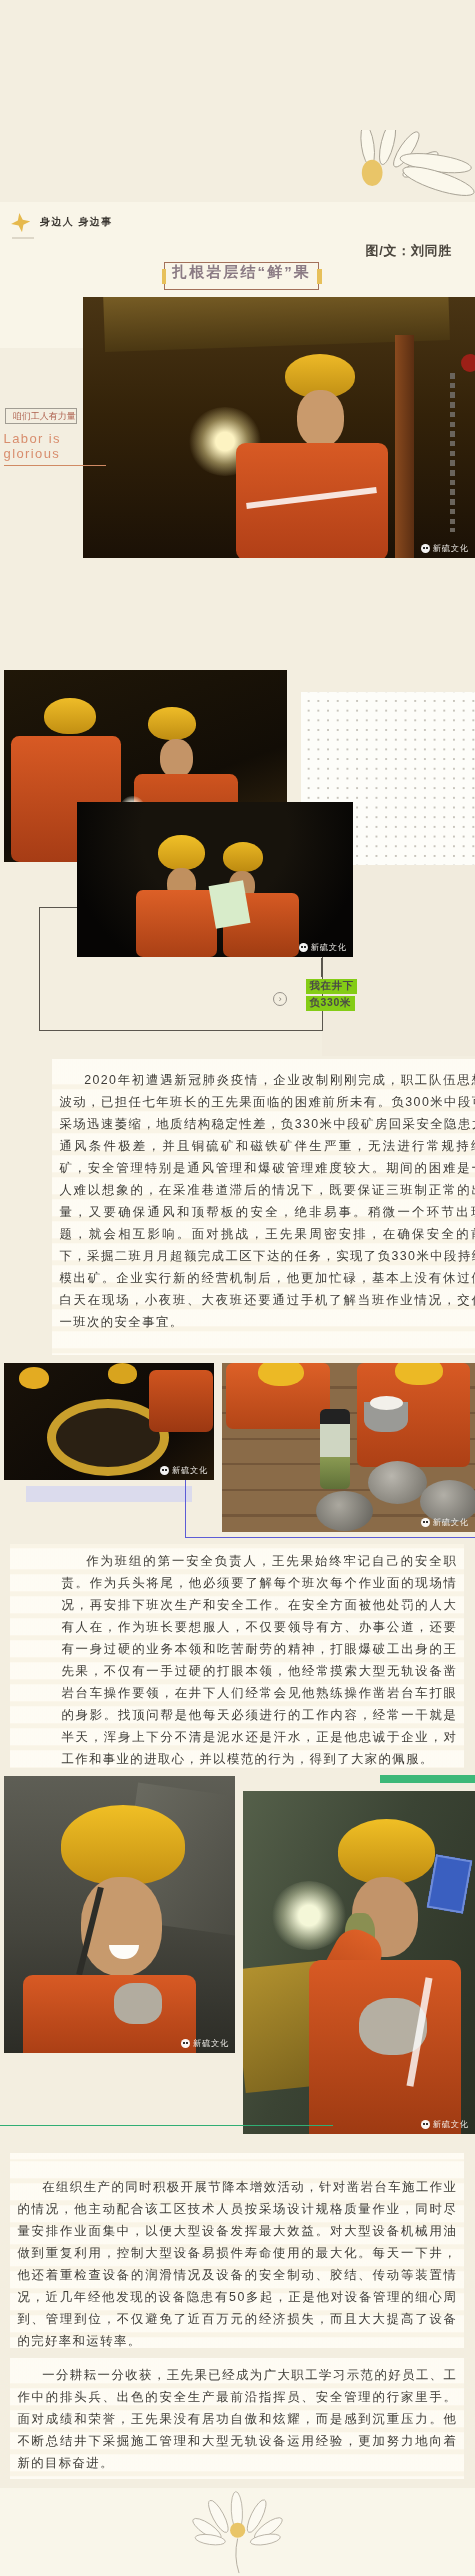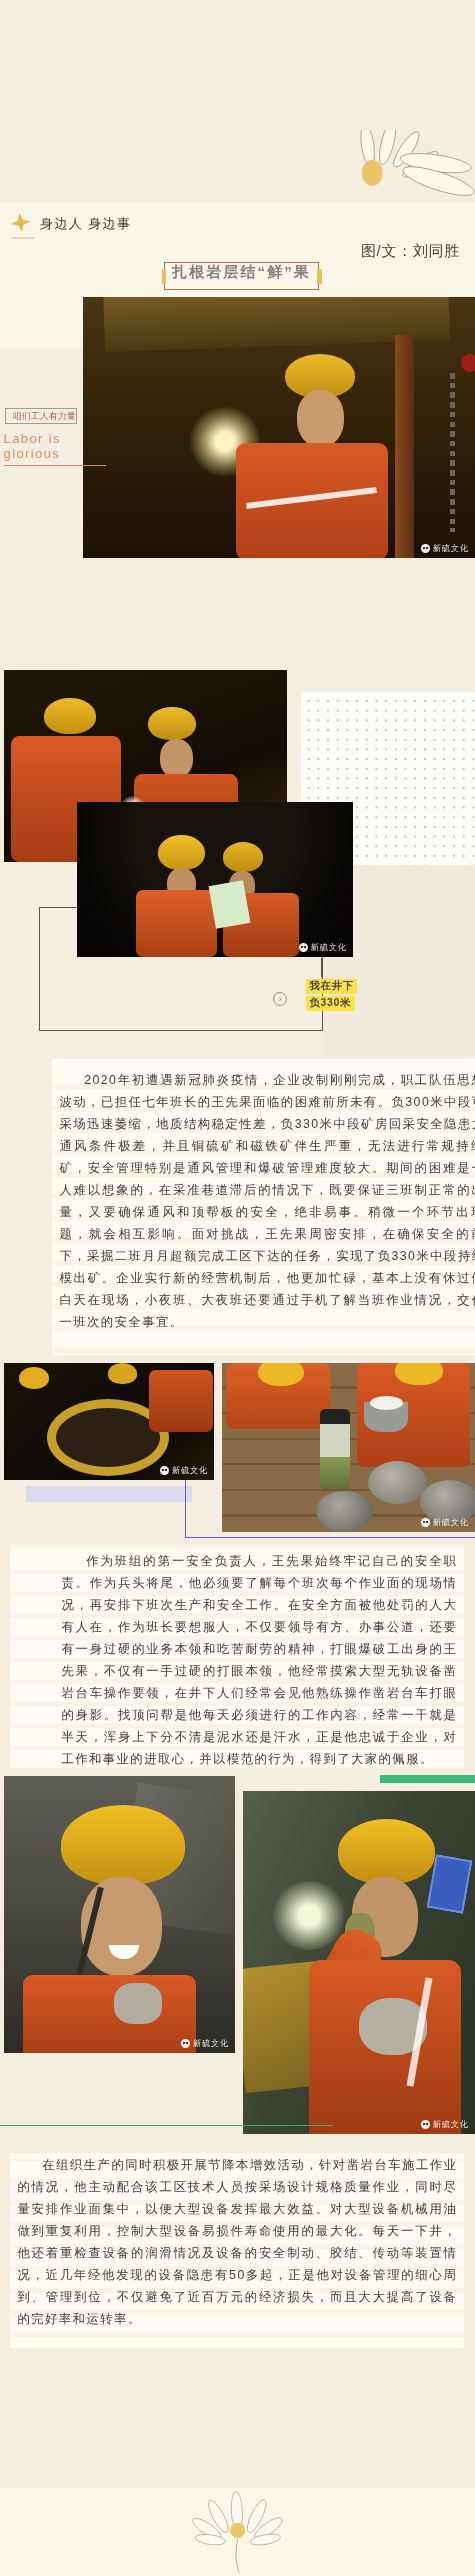--- a/index.html
+++ b/index.html
@@ -15,21 +15,21 @@
   .photo{position:absolute;overflow:hidden;}
   .shape{position:absolute;}
   .wm{position:absolute;right:6.2px;bottom:4.1px;display:flex;align-items:center;gap:2.8px;
       color:#f5f3ef;font-size:8.3px;letter-spacing:0.7px;opacity:.95;z-index:5;}
   .wm .wm-disc{width:9px;height:9px;border-radius:50%;flex:0 0 auto;
       background:radial-gradient(circle at 35% 42%,#303030 1.1px,rgba(0,0,0,0) 1.3px),
                  radial-gradient(circle at 65% 42%,#303030 1.1px,rgba(0,0,0,0) 1.3px),#ffffff;}
   .dots{position:absolute;background-color:#fdfdf9;
       background-image:radial-gradient(#c8c5bc 0.8px,rgba(0,0,0,0) 1px);
       background-size:9.7px 9.7px;background-position:2.8px 4.1px;}
-  .chip{position:absolute;background:#fde047;color:#4a4a46;font-size:10.4px;font-weight:bold;
+  .chip{position:absolute;background:#84cc16;color:#4a4a46;font-size:10.4px;font-weight:bold;
         letter-spacing:0.7px;padding:1.4px 3.5px;line-height:12.4px;z-index:6;}
   .thinline{position:absolute;}
 </style>
 </head>
 <body>
 
 <div id="page">
 
 
   <svg class="abs" style="left:325px;top:130px;" width="151" height="67" viewBox="0 0 218 97">
@@ -44,23 +44,23 @@
     <ellipse cx="68" cy="62" rx="15" ry="19" fill="#e9c568"></ellipse>
   </svg>
 
   <div class="block" style="left:0;top:202px;width:475px;height:146px;background:#f9f5e8;"></div>
 
   <svg class="abs" style="left:11px;top:213px;" width="19.3" height="19.3" viewBox="0 0 26 26">
     <path d="M13 0 L16.3 9.6 L26 13 L16.3 16.4 L13 26 L9.7 16.4 L0 13 L9.7 9.6 Z" fill="#e6b94d" transform="rotate(-8 13 13)"></path>
   </svg>
   <div class="abs" style="left:11.7px;top:237px;width:22px;height:2.1px;background:#ddd7c8;"></div>
 
-  <div class="abs" style="left:40px;top:215px;font-size:13px;font-weight:normal;letter-spacing:1.4px;color:#3a3631;">身边人 身边事</div>
-
-  <div class="abs" style="right:15px;top:242px;font-size:15px;font-weight:normal;letter-spacing:0.7px;color:#4a453d;">图/文：刘同胜</div>
+  <div class="abs" style="left:40px;top:215px;font-size:10px;font-weight:bold;letter-spacing:1.4px;color:#3a3631;">身边人 身边事</div>
+
+  <div class="abs" style="right:23px;top:242px;font-size:13px;font-weight:bold;letter-spacing:0.7px;color:#4a453d;">图/文：刘同胜</div>
 
   <div class="abs" style="left:164px;top:262px;width:153px;height:26px;border:1.4px solid #a3705a;
               display:flex;align-items:flex-start;justify-content:center;">
     <span class="abs" style="left:-3.5px;top:5.5px;width:4.1px;height:15px;background:#e7c05a;"></span>
     <span class="abs" style="right:-3.5px;top:5.5px;width:4.1px;height:15px;background:#e7c05a;"></span>
     <span style="font-size:15px;font-weight:bold;letter-spacing:2.1px;color:#8b7b84;">扎根岩层结“鲜”果</span>
   </div>
 
   <div class="photo" style="left:83px;top:297px;width:392px;height:261px;
               background:linear-gradient(180deg,#4a3514 0%,#332209 45%,#1b1106 100%);">
@@ -229,23 +229,26 @@
     <div class="shape" style="left:173px;top:186px;width:7px;height:110px;background:rgba(255,255,255,.8);transform:rotate(10deg);"></div>
     <div class="wm">
       <span class="wm-disc"></span>
       <span>新硫文化</span>
     </div>
   </div>
 
   <div class="thinline" style="left:0;top:2125px;width:333px;height:1.4px;background:#2fae74;z-index:7;"></div>
 
   <div class="para-block" style="top:2153px;height:195px;">
-    <p class="para" style="padding-top:1px;">在组织生产的同时积极开展节降本增效活动，针对凿岩台车施工作业的情况，他主动配合该工区技术人员按采场设计规格质量作业，同时尽量安排作业面集中，以便大型设备发挥最大效益。对大型设备机械用油做到重复利用，控制大型设备易损件寿命使用的最大化。每天一下井，他还着重检查设备的润滑情况及设备的安全制动、胶结、传动等装置情况，近几年经他发现的设备隐患有50多起，正是他对设备管理的细心周到、管理到位，不仅避免了近百万元的经济损失，而且大大提高了设备的完好率和运转率。</p>
-  </div>
-
+    <p class="para" style="padding-top:23px;">在组织生产的同时积极开展节降本增效活动，针对凿岩台车施工作业的情况，他主动配合该工区技术人员按采场设计规格质量作业，同时尽量安排作业面集中，以便大型设备发挥最大效益。对大型设备机械用油做到重复利用，控制大型设备易损件寿命使用的最大化。每天一下井，他还着重检查设备的润滑情况及设备的安全制动、胶结、传动等装置情况，近几年经他发现的设备隐患有50多起，正是他对设备管理的细心周到、管理到位，不仅避免了近百万元的经济损失，而且大大提高了设备的完好率和运转率。</p>
+  </div>
+
+  <div class="para-block" style="top:2358px;height:121px;">
+    <p class="para" style="padding-top:5.5px;">一分耕耘一分收获，王先果已经成为广大职工学习示范的好员工、工作中的排头兵、出色的安全生产最前沿指挥员、安全管理的行家里手。面对成绩和荣誉，王先果没有居功自傲和炫耀，而是感到沉重压力。他不断总结井下采掘施工管理和大型无轨设备运用经验，更加努力地向着新的目标奋进。</p>
+  </div>
 
   <div class="block" style="left:0;top:2488px;width:475px;height:88px;background:#f9f6ea;"></div>
   <svg class="abs" style="left:181px;top:2490px;" width="114" height="86" viewBox="0 0 165 124">
     <g stroke="#b3ada0" stroke-width="1.2" fill="#fcfaf2">
       <ellipse cx="82" cy="30" rx="8" ry="28" transform="rotate(-3 82 52)"></ellipse>
       <ellipse cx="62" cy="34" rx="8" ry="26" transform="rotate(-28 66 52)"></ellipse>
       <ellipse cx="102" cy="34" rx="8" ry="26" transform="rotate(26 98 52)"></ellipse>
       <ellipse cx="44" cy="44" rx="8" ry="24" transform="rotate(-56 52 56)"></ellipse>
       <ellipse cx="120" cy="44" rx="8" ry="24" transform="rotate(54 112 56)"></ellipse>
       <ellipse cx="34" cy="58" rx="7" ry="22" transform="rotate(-82 46 60)"></ellipse>

